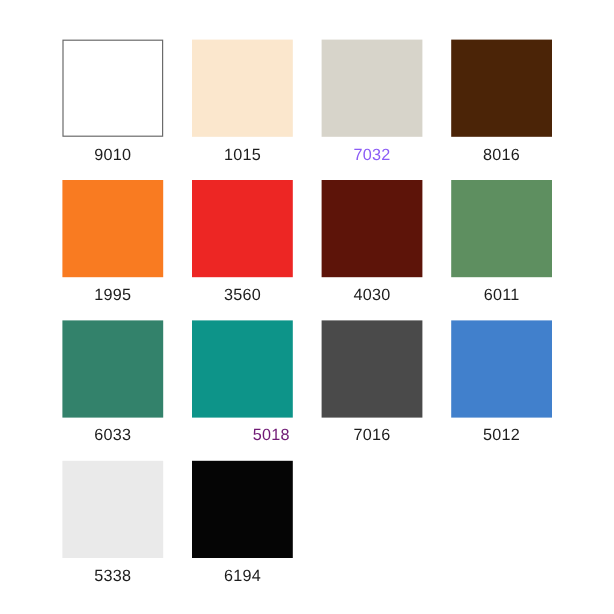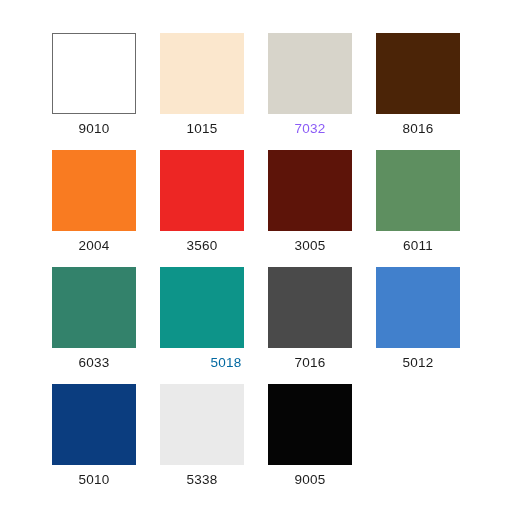--- a/index.html
+++ b/index.html
@@ -73,56 +73,52 @@
       <div class="swatch-cell">
         <div class="swatch-chip" style="background-color: rgb(215, 212, 202);"></div>
         <div class="swatch-label" style="color: #8b5cf6;">7032</div>
       </div>
       <div class="swatch-cell">
         <div class="swatch-chip" style="background-color: rgb(75, 36, 7);"></div>
         <div class="swatch-label" style="color: rgb(29, 29, 29);">8016</div>
       </div>
       <div class="swatch-cell">
         <div class="swatch-chip" style="background-color: rgb(249, 123, 33);"></div>
-        <div class="swatch-label" style="color: rgb(29, 29, 29);">2004</div>
+        <div class="swatch-label" style="color: rgb(29, 29, 29);">1995</div>
       </div>
       <div class="swatch-cell">
         <div class="swatch-chip" style="background-color: rgb(237, 38, 36);"></div>
         <div class="swatch-label" style="color: rgb(29, 29, 29);">3560</div>
       </div>
       <div class="swatch-cell">
         <div class="swatch-chip" style="background-color: rgb(93, 20, 9);"></div>
-        <div class="swatch-label" style="color: rgb(29, 29, 29);">3005</div>
+        <div class="swatch-label" style="color: rgb(29, 29, 29);">4030</div>
       </div>
       <div class="swatch-cell">
         <div class="swatch-chip" style="background-color: rgb(94, 143, 96);"></div>
         <div class="swatch-label" style="color: rgb(29, 29, 29);">6011</div>
       </div>
       <div class="swatch-cell">
         <div class="swatch-chip" style="background-color: rgb(51, 130, 107);"></div>
         <div class="swatch-label" style="color: rgb(29, 29, 29);">6033</div>
       </div>
       <div class="swatch-cell">
         <div class="swatch-chip" style="background-color: rgb(13, 148, 137);"></div>
-        <div class="swatch-label" style="color: #0369a1; padding-left: 48px;">5018</div>
+        <div class="swatch-label" style="color: #701a75; padding-left: 48px;">5018</div>
       </div>
       <div class="swatch-cell">
         <div class="swatch-chip" style="background-color: rgb(74, 74, 74);"></div>
         <div class="swatch-label" style="color: rgb(29, 29, 29);">7016</div>
       </div>
       <div class="swatch-cell">
         <div class="swatch-chip" style="background-color: rgb(65, 128, 204);"></div>
         <div class="swatch-label" style="color: rgb(29, 29, 29);">5012</div>
       </div>
       <div class="swatch-cell">
-        <div class="swatch-chip" style="background-color: rgb(11, 61, 127);"></div>
-        <div class="swatch-label" style="color: rgb(29, 29, 29);">5010</div>
-      </div>
-      <div class="swatch-cell">
         <div class="swatch-chip" style="background-color: rgb(234, 234, 234);"></div>
         <div class="swatch-label" style="color: rgb(29, 29, 29);">5338</div>
       </div>
       <div class="swatch-cell">
         <div class="swatch-chip" style="background-color: rgb(5, 5, 5);"></div>
-        <div class="swatch-label" style="color: rgb(29, 29, 29);">9005</div>
+        <div class="swatch-label" style="color: rgb(29, 29, 29);">6194</div>
       </div>
     </div>
 </div>
 
 </body></html>

